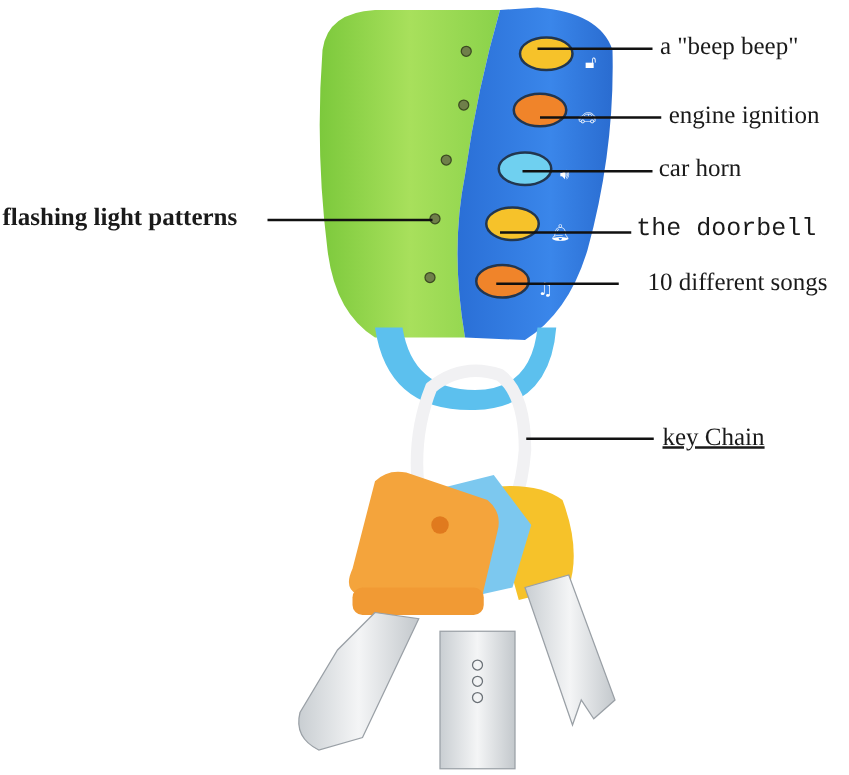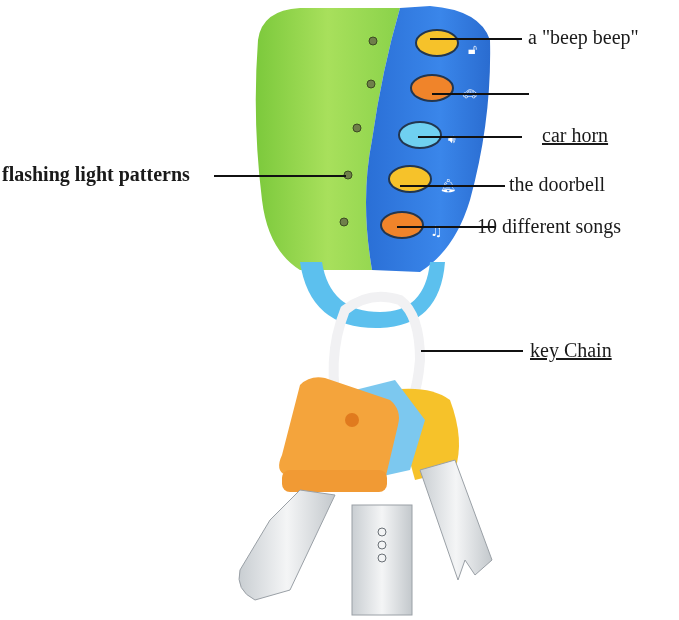--- a/index.html
+++ b/index.html
@@ -82,18 +82,19 @@
 
   <div class="line" style="left:430px; top:38px; width:92px;"></div>
   <div class="line" style="left:432px; top:93px; width:97px;"></div>
   <div class="line" style="left:418px; top:136px; width:104px;"></div>
   <div class="line" style="left:400px; top:185px; width:105px;"></div>
   <div class="line" style="left:397px; top:226px; width:98px;"></div>
   <div class="line" style="left:214px; top:175px; width:132px;"></div>
   <div class="line" style="left:421px; top:350px; width:102px;"></div>
 
   <div class="label" style="left:528px; top:27px;">a "beep beep"</div>
-  <div class="label" style="left:542px; top:125px;text-decoration:underline;">car horn</div>
-  <div class="label" style="left:509px; top:174px;">the doorbell</div>
-  <div class="label" style="left:477px; top:216px;">10 different songs</div>
+  <div class="label" style="left:535px; top:82px;">engine ignition</div>
+  <div class="label" style="left:527px; top:125px;">car horn</div>
+  <div class="label" style="left:509px; top:174px;font-family:Liberation Mono, monospace;">the doorbell</div>
+  <div class="label" style="left:518px; top:216px;">10 different songs</div>
   <div class="label" style="left:2px; top:164px;font-weight:bold;">flashing light patterns</div>
   <div class="label" style="left:530px; top:340px;text-decoration:underline;">key Chain</div>
 </div>
 
 </body></html>

